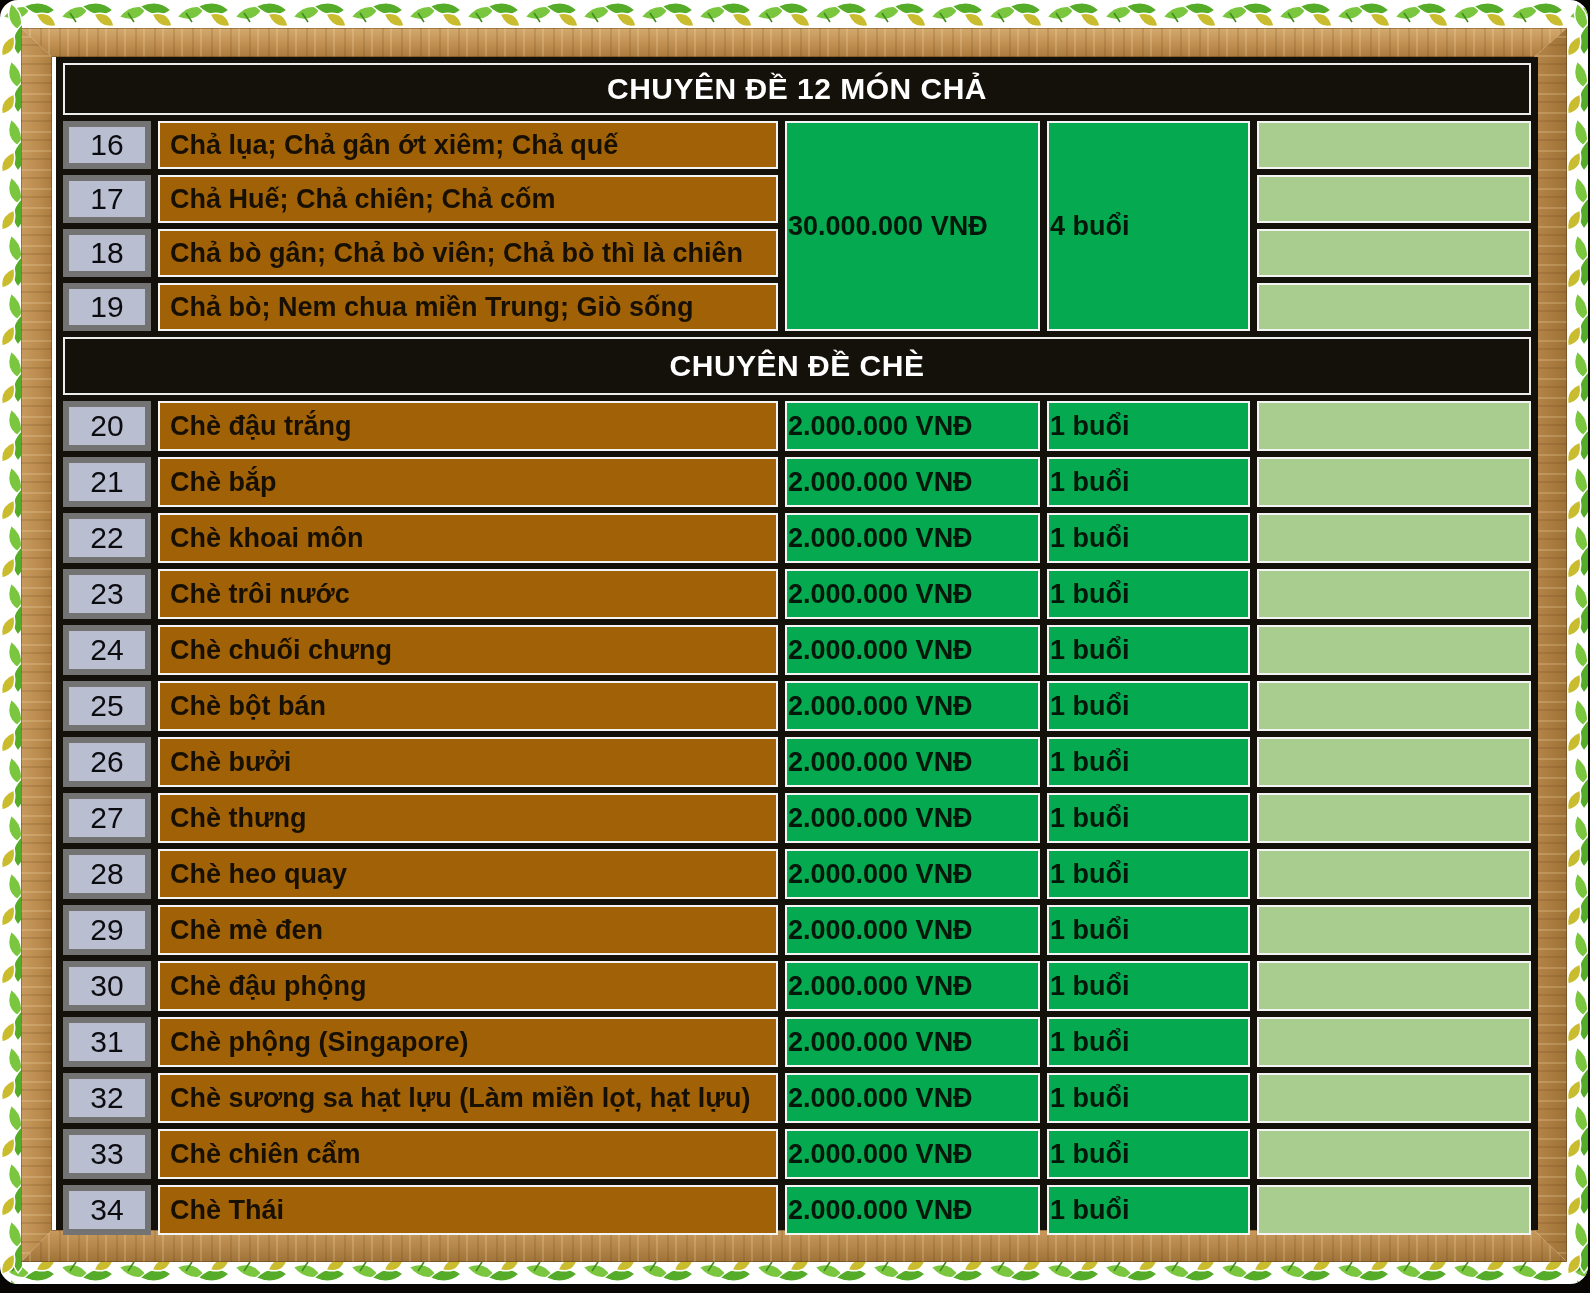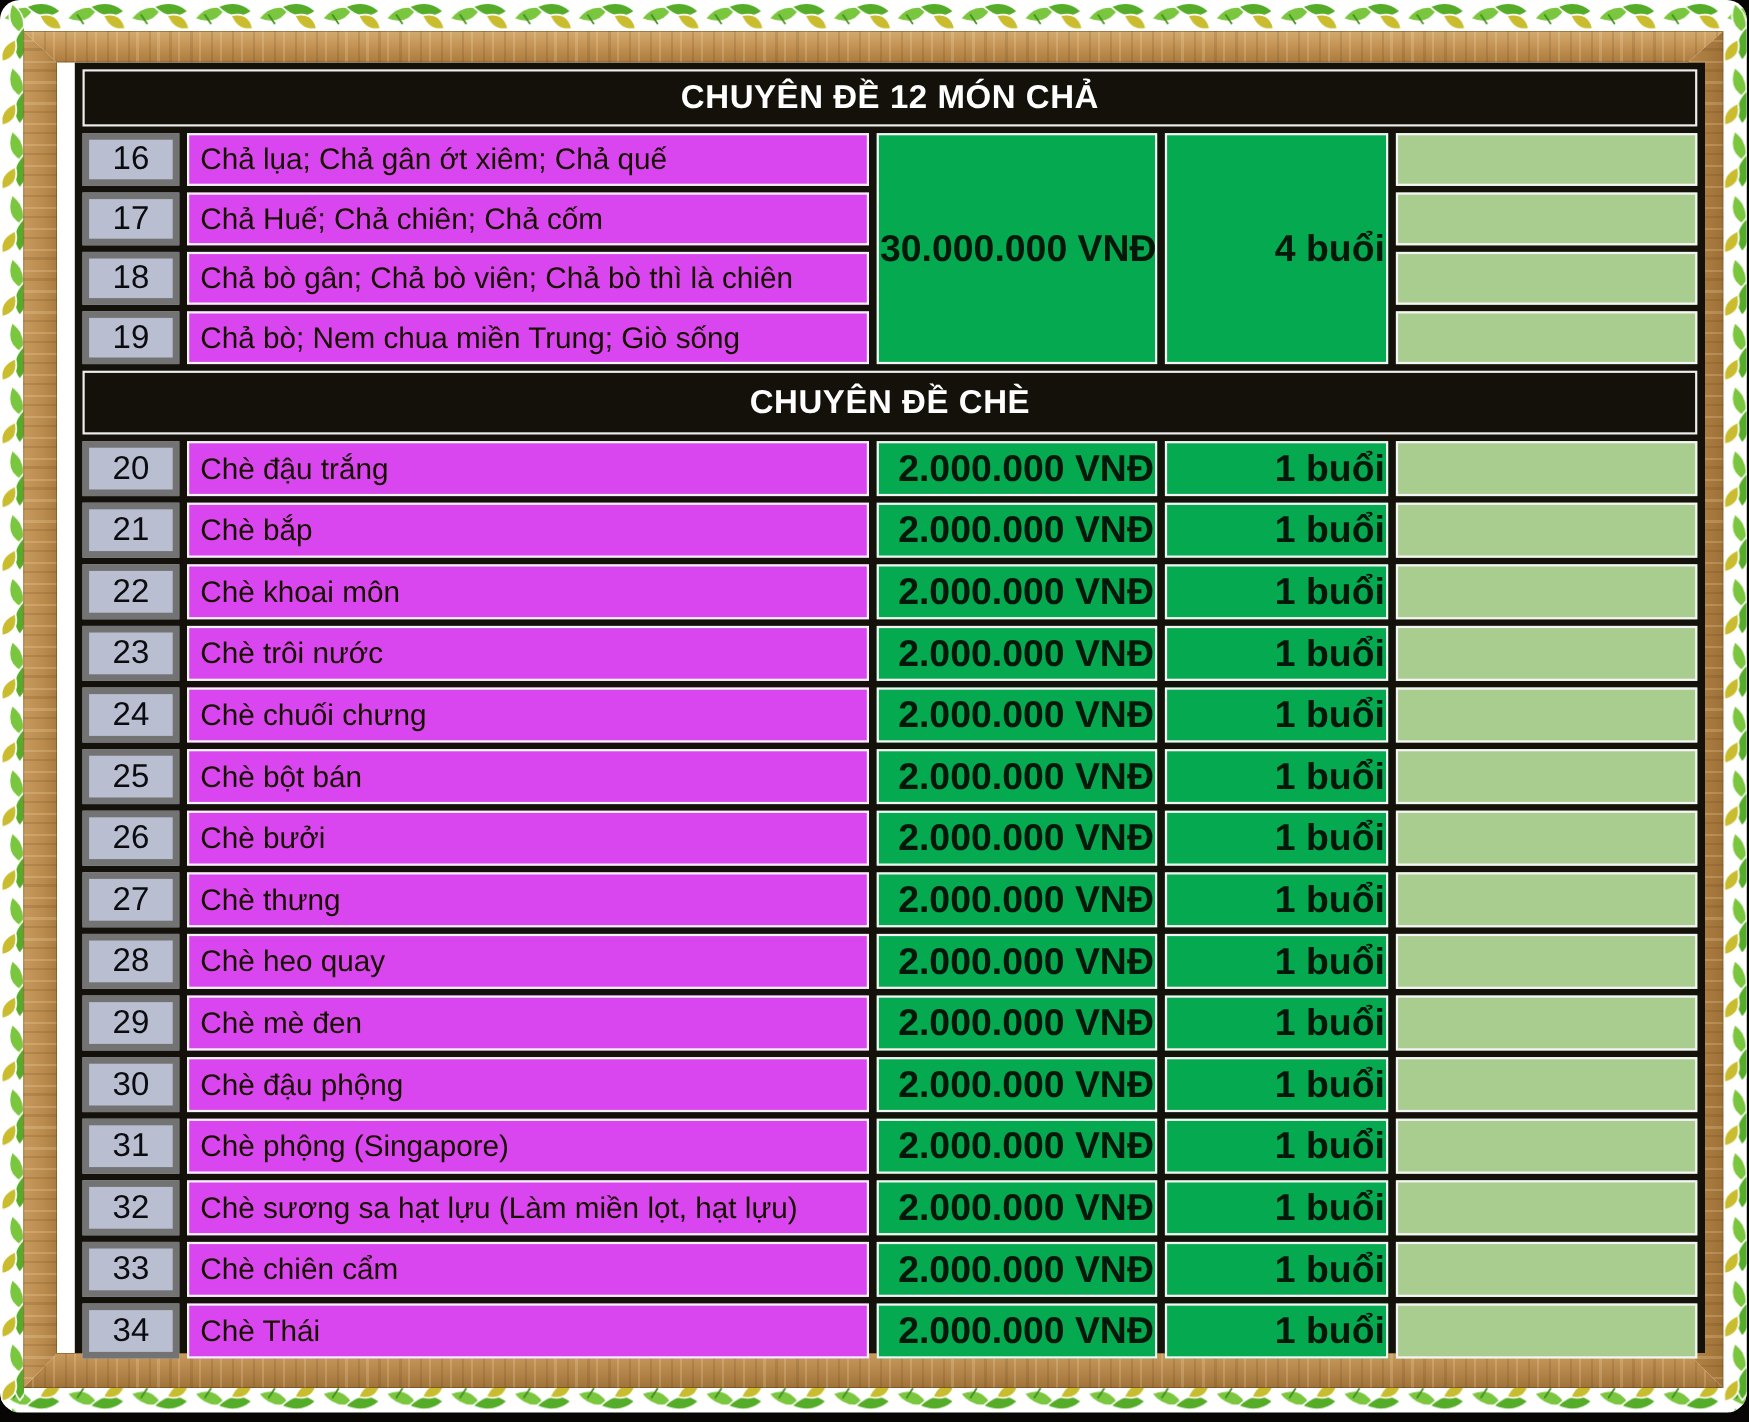--- a/index.html
+++ b/index.html
@@ -47,21 +47,21 @@
   }
   .frame-right{
     left:1534px;top:28px;width:33px;height:1234px;
     clip-path:polygon(100% 0,100% 100%,0 calc(100% - 32px),0 29px);
     background:
       repeating-linear-gradient(0deg, rgba(92,58,17,.16) 0 2px, rgba(0,0,0,0) 2px 8px, rgba(255,233,190,.20) 8px 10px, rgba(0,0,0,0) 10px 19px),
       linear-gradient(90deg,#B5864A 0%,#AB7C40 50%,#9C7036 100%);
   }
   
   .board{
-    position:absolute;left:68px;top:57px;width:1482px;height:1173px;
+    position:absolute;left:56px;top:57px;width:1482px;height:1173px;
     background:#14110B;
   }
   table.price-table{
     width:1482px;
     table-layout:fixed;
     border-collapse:separate;
     border-spacing:7px 6px;
   }
   td{box-sizing:border-box;overflow:hidden;white-space:nowrap;}
   td.sec-hdr{
@@ -72,33 +72,33 @@
     text-align:center;vertical-align:middle;
   }
   td.num{
     background:#B9BFD1;
     border:6px solid #737373;
     color:#0c0c10;
     font-size:30px;font-weight:400;
     text-align:center;vertical-align:middle;
   }
   td.item{
-    background:#d946ef;
+    background:#a16207;
     border:2px solid #F4F4F4;
     color:#171002;
-    font-size:27px;font-weight:normal;
+    font-size:27px;font-weight:bold;
     text-align:left;vertical-align:middle;
     padding-left:10px;
   }
   td.price, td.sess{
     background:#05A94F;
     border:2px solid #F4F4F4;
     color:#03180a;
-    font-size:34px;font-weight:bold;
-    text-align:right;vertical-align:middle;
+    font-size:27px;font-weight:bold;
+    text-align:left;vertical-align:middle;
   }
   td.note{
     background:#A8CD8E;
     border:2px solid #F4F4F4;
   }
   .h-sec1{height:52px;}
   .h-sec2{height:58px;}
   .r-cha{height:44px;}
   .r-che{height:50px;}
 </style>

